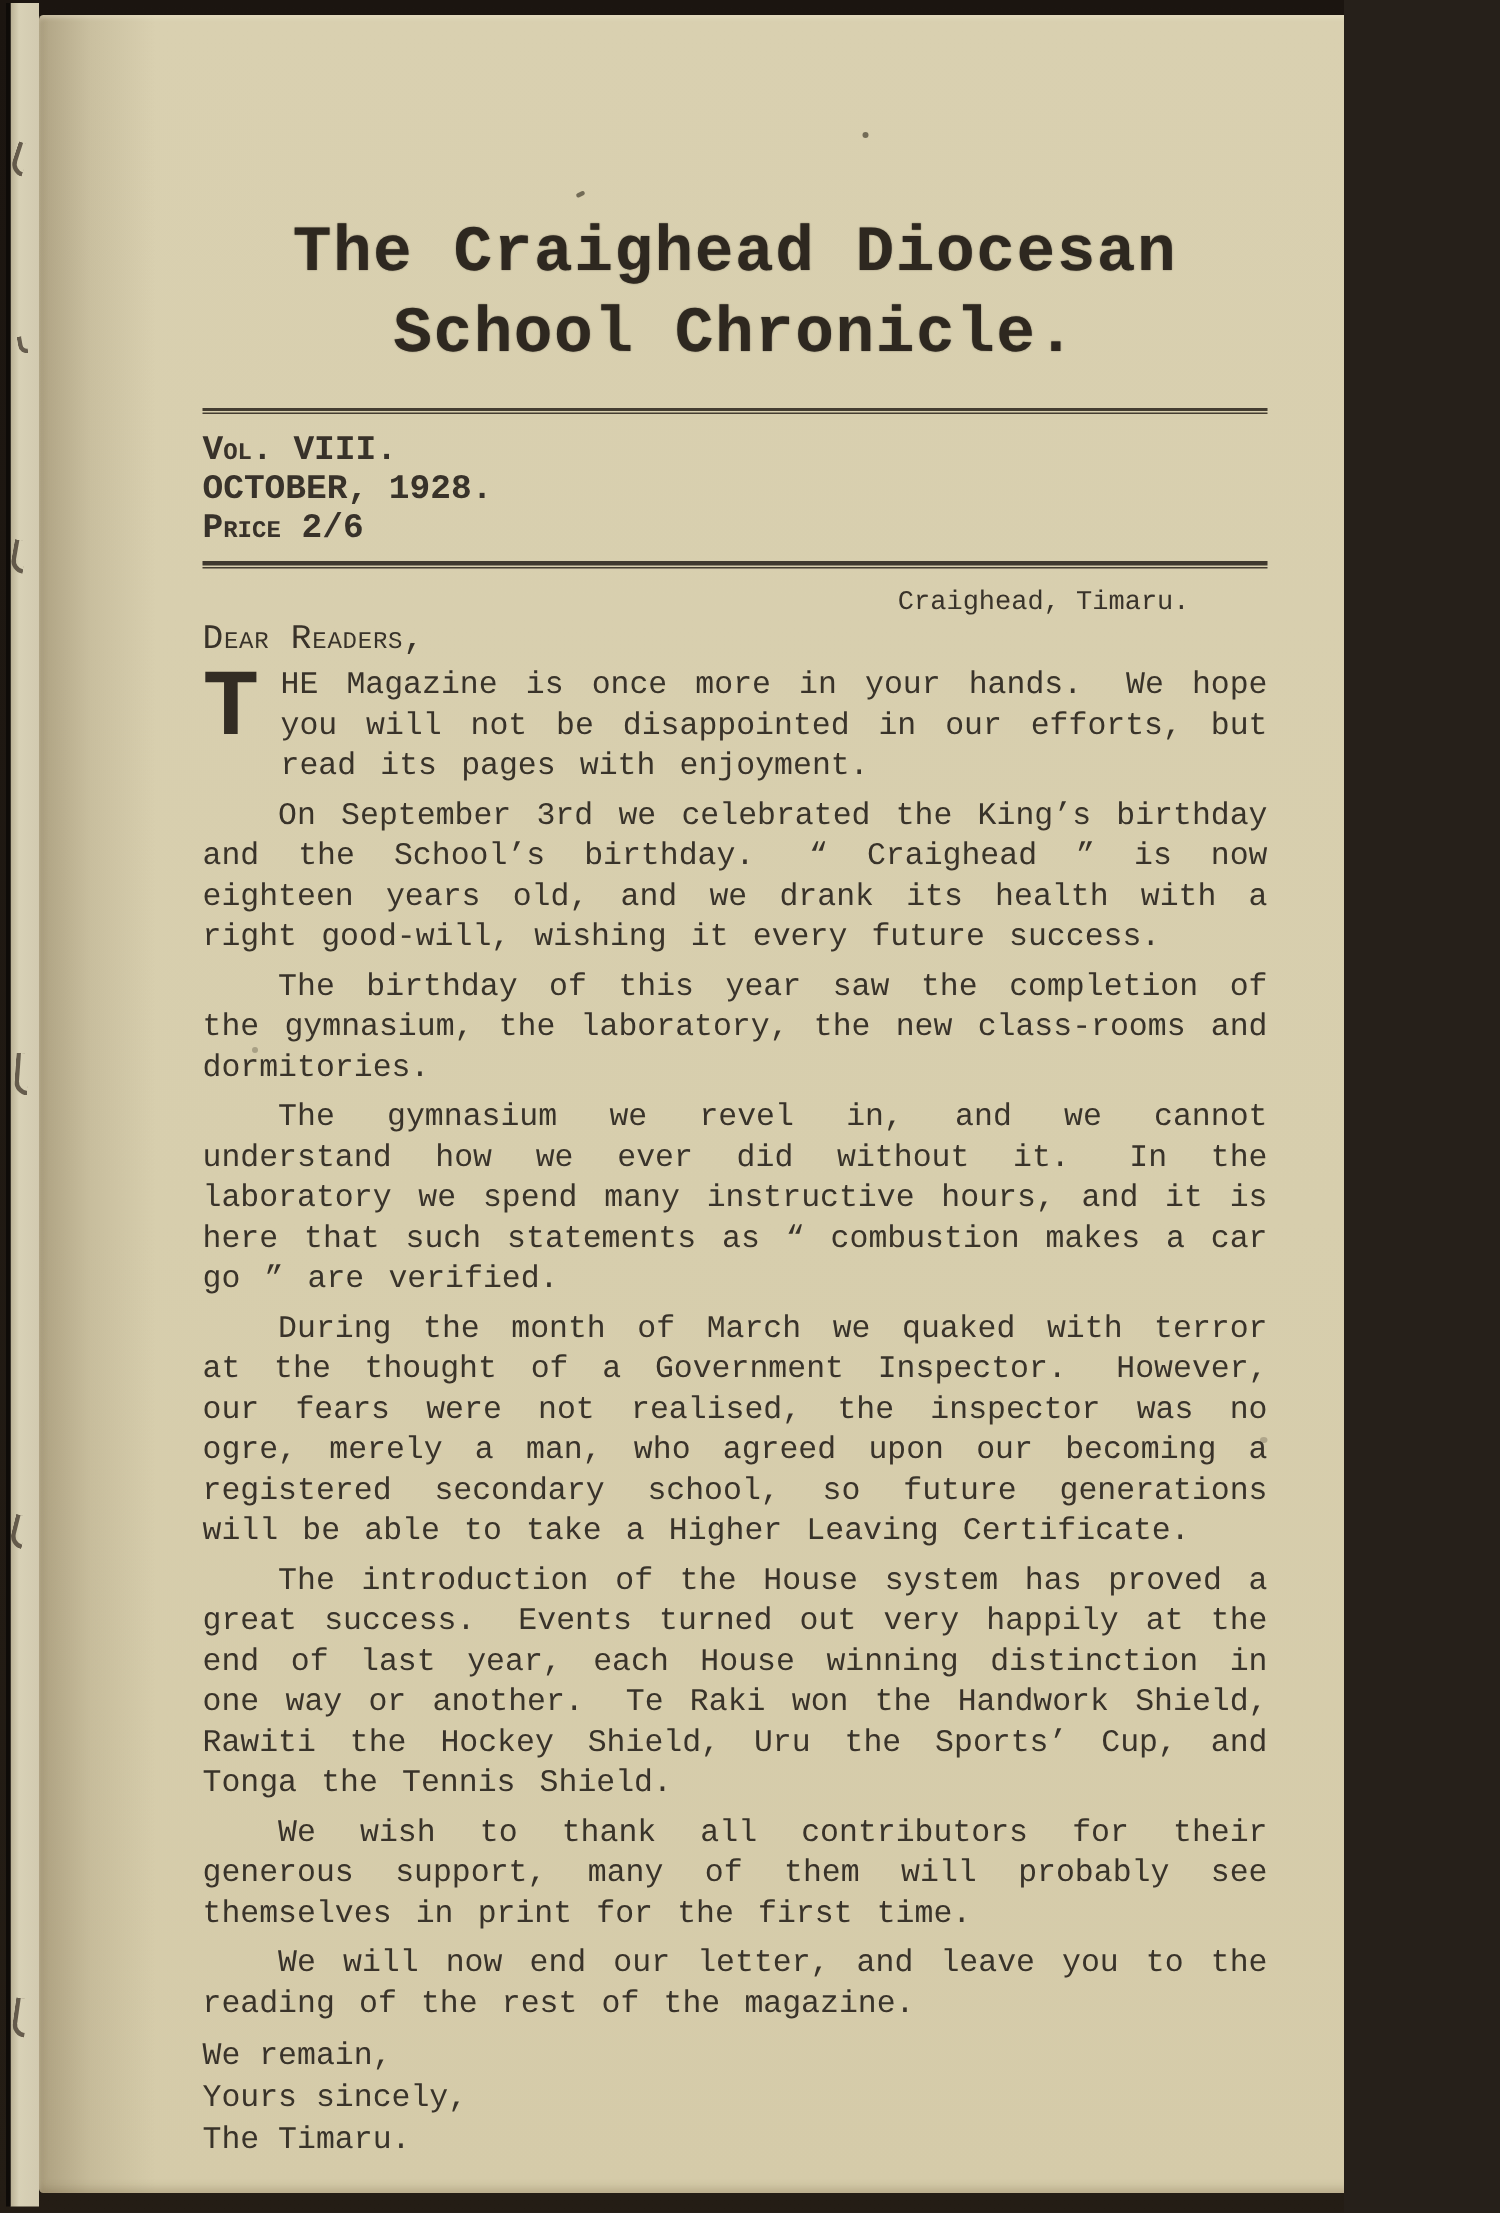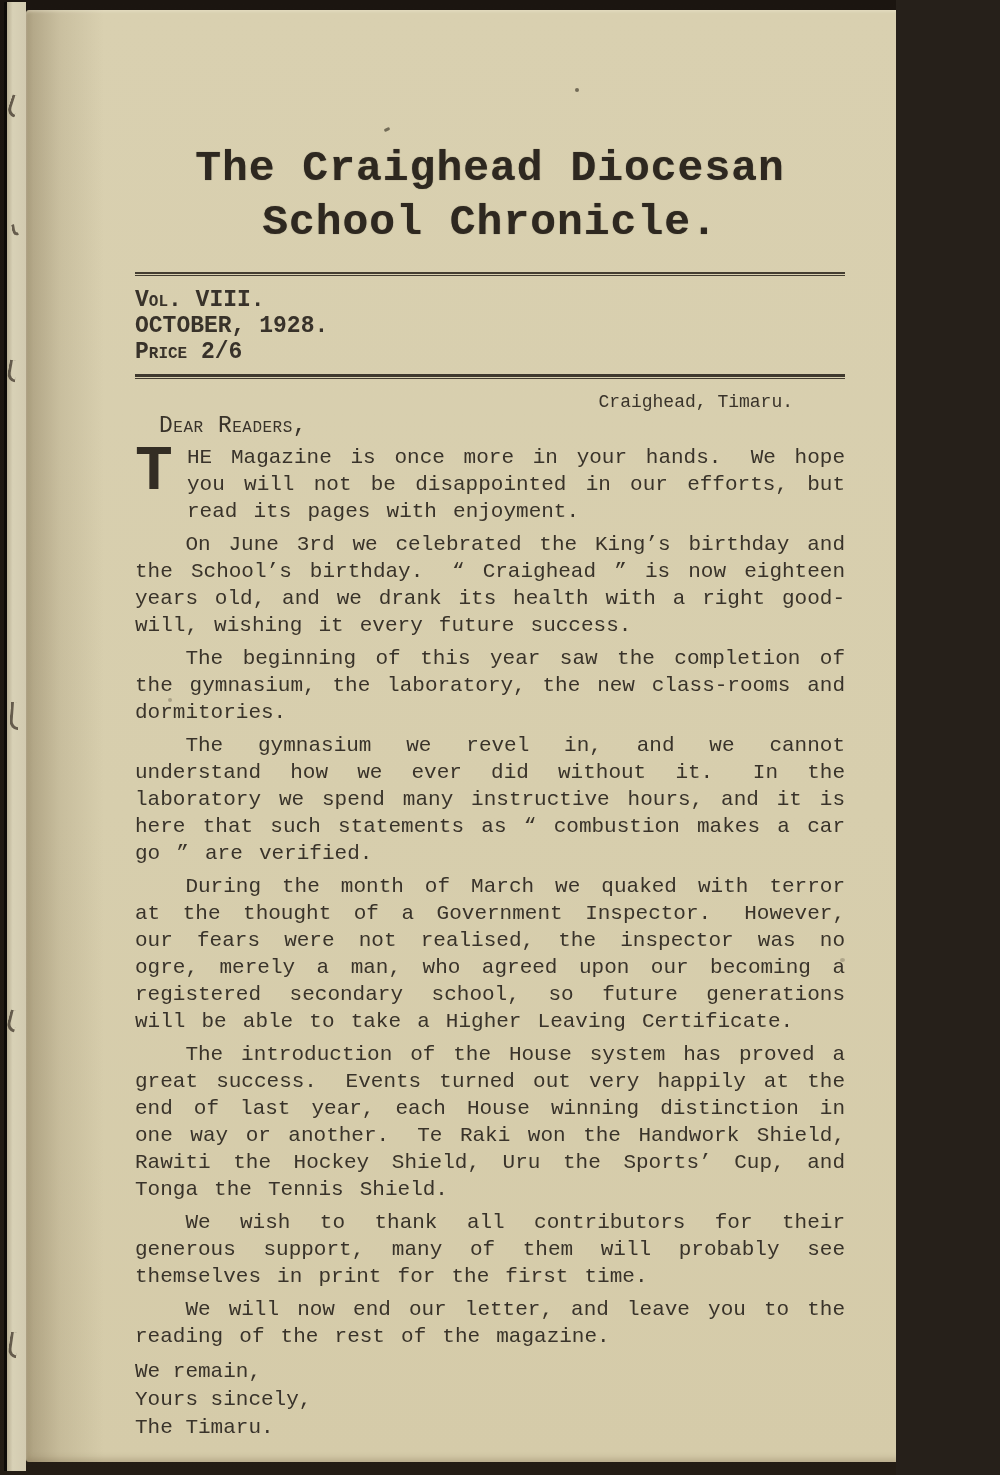--- a/index.html
+++ b/index.html
@@ -58,21 +58,21 @@
     display:flex; justify-content:space-between; align-items:baseline;
     margin-top:11px;
     font-size:23px; font-weight:bold; color:#38322a;flex-direction:column;
   }
   .smallcaps { font-variant:small-caps; }
   .rule-double-b {
     margin-top:9px; height:5px;
     border-top:3px solid #3f392e; border-bottom:1px solid #443d31;
   }
   .address { margin-top:13px; text-align:right; padding-right:52px; font-size:18px; }
-  .salutation { margin-top:1px; font-size:23px; font-variant:small-caps; letter-spacing:.5px;margin-left:24px; }
+  .salutation { margin-top:1px; font-size:23px; font-variant:small-caps; letter-spacing:.5px; }
 
   .body-text p {
     font-size:21px; line-height:27px; word-spacing:3.5px;
     text-align:justify; color:#39332a;
   }
   .body-text p.indented { text-indent:2.4em; margin-top:6px; }
   .opening { margin-top:5px; }
   .dropcap {
     float:left; font-size:63px; line-height:.82; font-weight:bold;
     width:46px; height:81px; margin:3px 6px 0 0; color:#332d24;
@@ -114,22 +114,22 @@
     <div class="rule-double-b"></div>
 
     <div class="body-text">
 
       <div class="address">Craighead, Timaru.</div>
 
       <div class="salutation">Dear Readers,</div>
 
       <p class="opening"><span class="dropcap">T</span><span>HE Magazine is once more in your hands.  We hope you will not be disappointed in our efforts, but read its pages with enjoyment.</span></p>
 
-      <p class="indented">On June 3rd we celebrated the King’s birthday and the School’s birthday.  “ Craighead ” is now eighteen years old, and we drank its health with a right good-will, wishing it every future success.</p>
-      <p class="indented">The beginning of this year saw the completion of the gymnasium, the laboratory, the new class-rooms and dormitories.</p>
+      <p class="indented">On September 3rd we celebrated the King’s birthday and the School’s birthday.  “ Craighead ” is now eighteen years old, and we drank its health with a right good-will, wishing it every future success.</p>
+      <p class="indented">The birthday of this year saw the completion of the gymnasium, the laboratory, the new class-rooms and dormitories.</p>
       <p class="indented">The gymnasium we revel in, and we cannot understand how we ever did without it.  In the laboratory we spend many instructive hours, and it is here that such statements as “ combustion makes a car go ” are verified.</p>
       <p class="indented">During the month of March we quaked with terror at the thought of a Government Inspector.  However, our fears were not realised, the inspector was no ogre, merely a man, who agreed upon our becoming a registered secondary school, so future generations will be able to take a Higher Leaving Certificate.</p>
       <p class="indented">The introduction of the House system has proved a great success.  Events turned out very happily at the end of last year, each House winning distinction in one way or another.  Te Raki won the Handwork Shield, Rawiti the Hockey Shield, Uru the Sports’ Cup, and Tonga the Tennis Shield.</p>
       <p class="indented">We wish to thank all contributors for their generous support, many of them will probably see themselves in print for the first time.</p>
       <p class="indented">We will now end our letter, and leave you to the reading of the rest of the magazine.</p>
 
       <div class="closing">
         <div class="l1">We remain,</div>
         <div class="l2">Yours sincely,</div>
         <div class="l3">The Timaru.</div>

